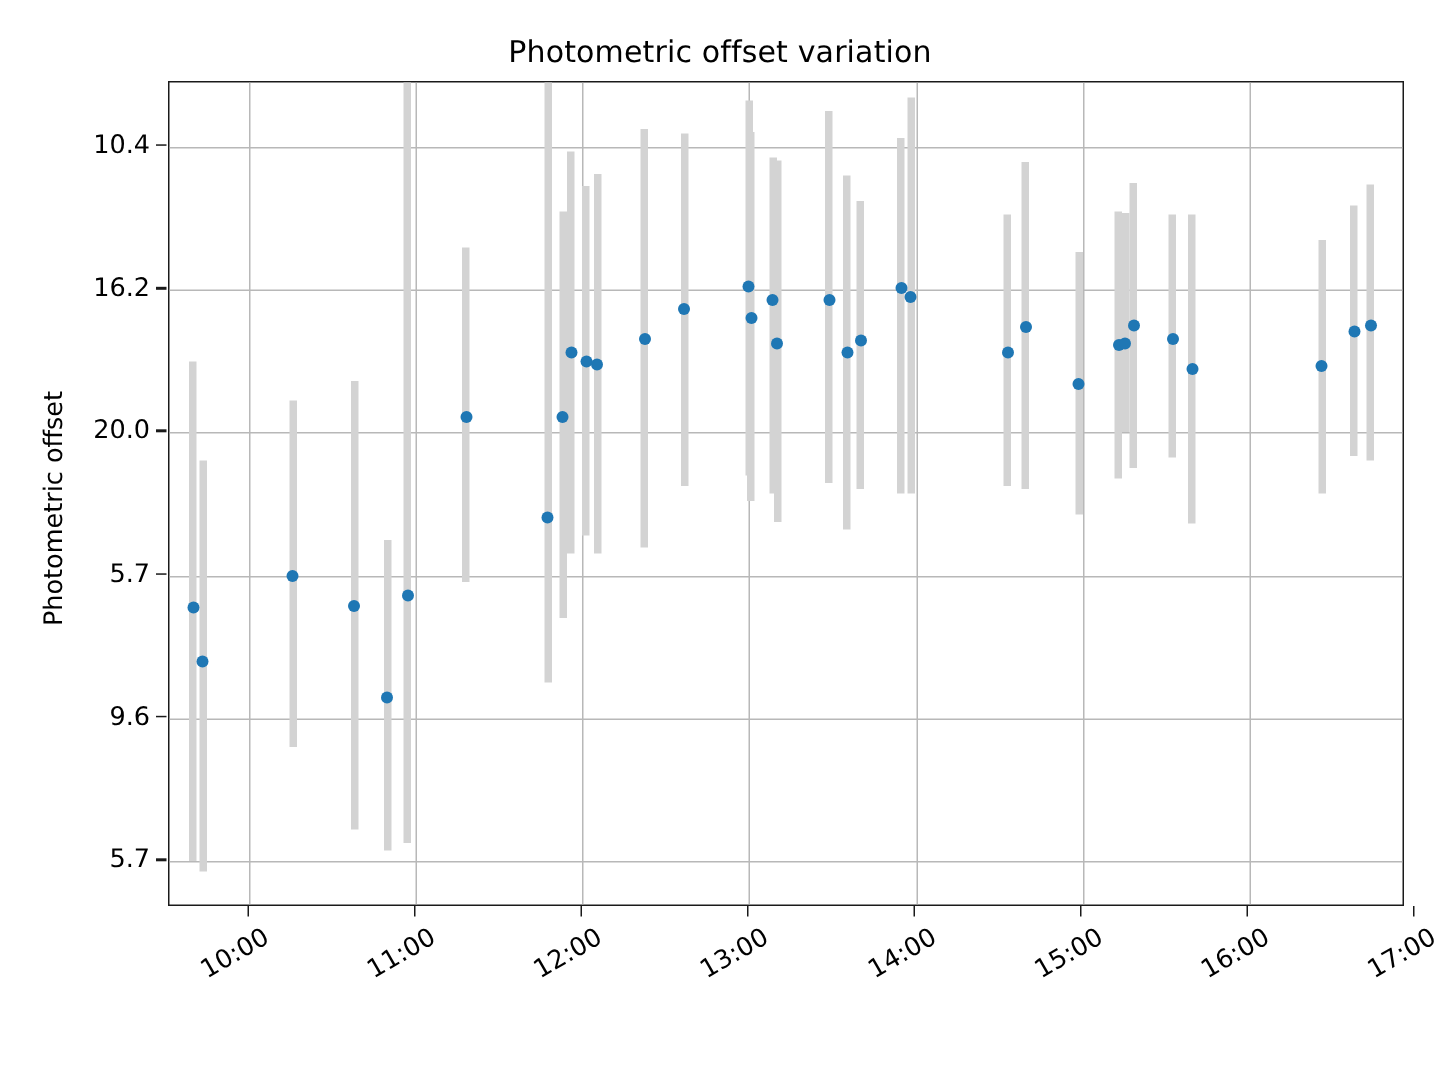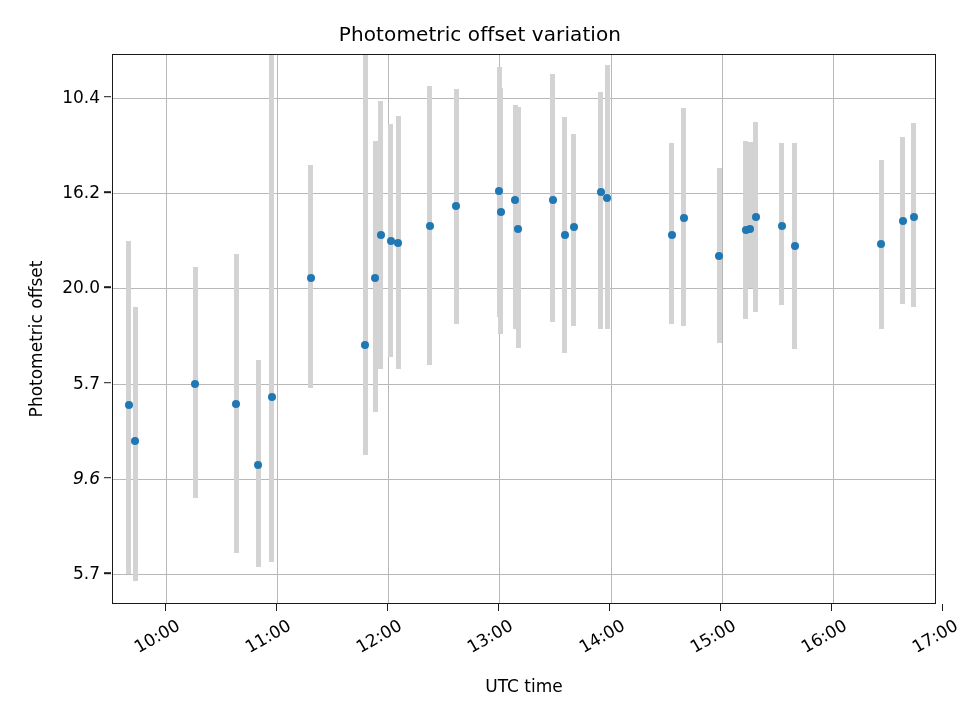--- a/index.html
+++ b/index.html
@@ -234,21 +234,21 @@
         <div class="datapoint" style="left: 768.47px; top: 189.05px; background: rgb(31, 119, 180);"></div>
         <div class="datapoint" style="left: 789.57px; top: 165.71px; background: rgb(31, 119, 180);"></div>
         <div class="datapoint" style="left: 800.68px; top: 161.9px; background: rgb(31, 119, 180);"></div>
       </div>
   </div>
 
   <div id="ytick-container">
       <div class="ytick-mark" style="top: 519.05px;"></div>
       <div class="ytick-label" style="top: 519.05px;">5.7</div>
       <div class="ytick-mark" style="top: 423.81px;"></div>
-      <div class="ytick-label" style="top: 423.81px; font-style: italic;">9.6</div>
+      <div class="ytick-label" style="top: 423.81px;">9.6</div>
       <div class="ytick-mark" style="top: 328.57px;"></div>
       <div class="ytick-label" style="top: 328.57px;">5.7</div>
       <div class="ytick-mark" style="top: 233.33px;"></div>
       <div class="ytick-label" style="top: 233.33px;">20.0</div>
       <div class="ytick-mark" style="top: 138.1px;"></div>
       <div class="ytick-label" style="top: 138.1px;">16.2</div>
       <div class="ytick-mark" style="top: 42.86px;"></div>
       <div class="ytick-label" style="top: 42.86px;">10.4</div>
     </div>
   <div id="xtick-container">
@@ -263,16 +263,15 @@
       <div class="xtick-mark" style="left: 497.51px;"></div>
       <div class="xtick-label" style="left: 505.51px;">14:00</div>
       <div class="xtick-mark" style="left: 608.56px;"></div>
       <div class="xtick-label" style="left: 616.56px;">15:00</div>
       <div class="xtick-mark" style="left: 719.61px;"></div>
       <div class="xtick-label" style="left: 727.61px;">16:00</div>
       <div class="xtick-mark" style="left: 830.66px;"></div>
       <div class="xtick-label" style="left: 838.66px;">17:00</div>
     </div>
 
-  <div id="xlabel">UTC time</div>
   <div id="ylabel">Photometric offset</div>
 
 </div>
 
 </body></html>

